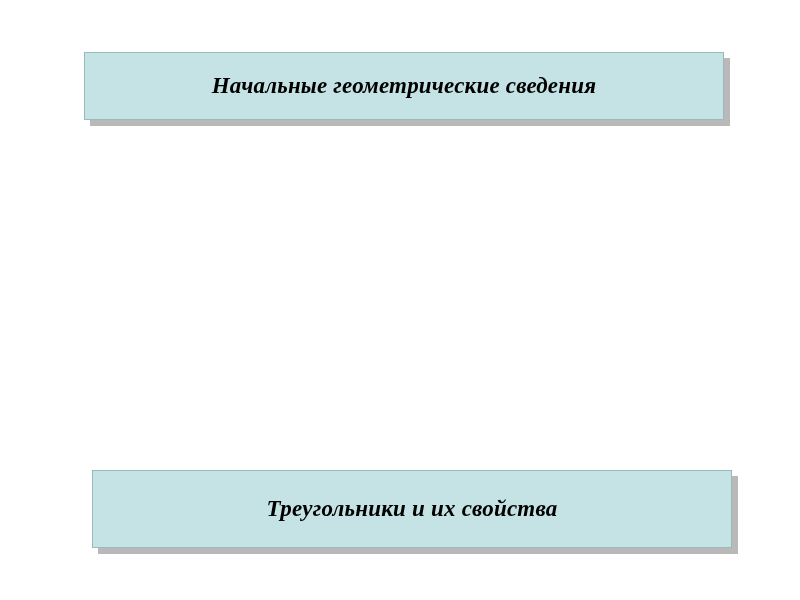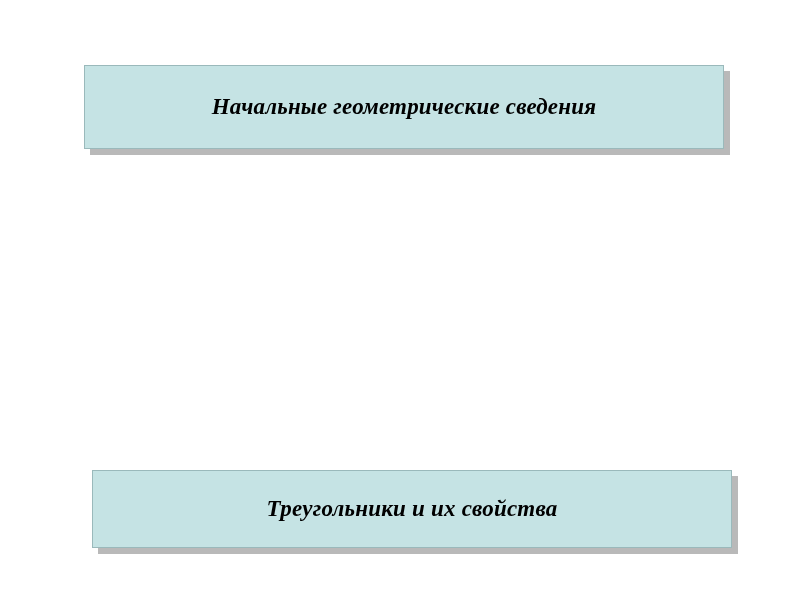--- a/index.html
+++ b/index.html
@@ -36,23 +36,23 @@
     font-weight: bold;
     font-style: italic;
     font-size: 23px;
     color: #000000;
     letter-spacing: 0.2px;
     white-space: nowrap;
     text-align: center;
   }
   #box-1 {
     left: 84px;
-    top: 65px;
+    top: 52px;
     width: 640px;
-    height: 84px;
+    height: 68px;
   }
   #box-2 {
     left: 92px;
     top: 259px;
     width: 632px;
     height: 76px;
   }
   #box-3 {
     left: 92px;
     top: 470px;

